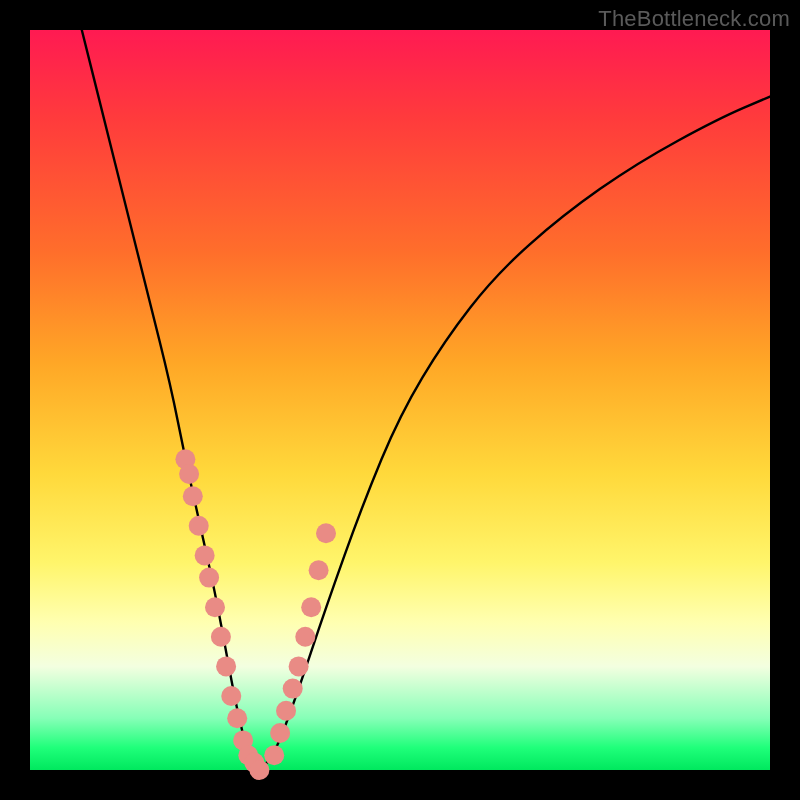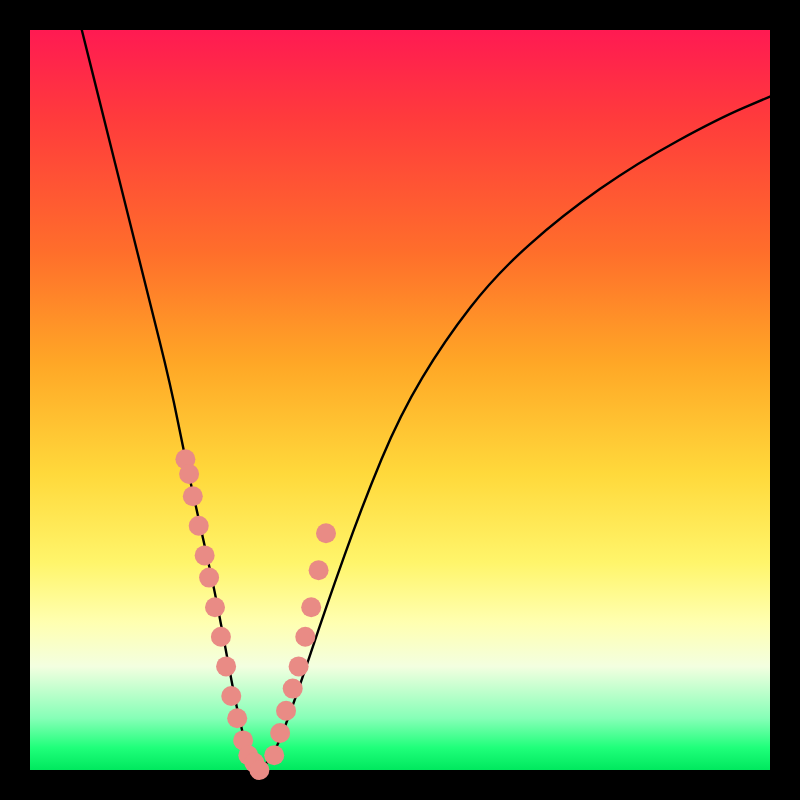--- a/index.html
+++ b/index.html
@@ -90,14 +90,15 @@
           <circle cx="268.62" cy="636.4" r="10" fill="#e98b85"></circle>
           <circle cx="275.28000000000003" cy="606.8" r="10" fill="#e98b85"></circle>
           <circle cx="281.2" cy="577.2" r="10" fill="#e98b85"></circle>
           <circle cx="288.6" cy="540.2" r="10" fill="#e98b85"></circle>
           <circle cx="296" cy="503.2" r="10" fill="#e98b85"></circle>
         </g>
     </svg>
 
   </div>
 
+  <div class="watermark">TheBottleneck.com</div>
 
 </div>
 
 </body></html>

